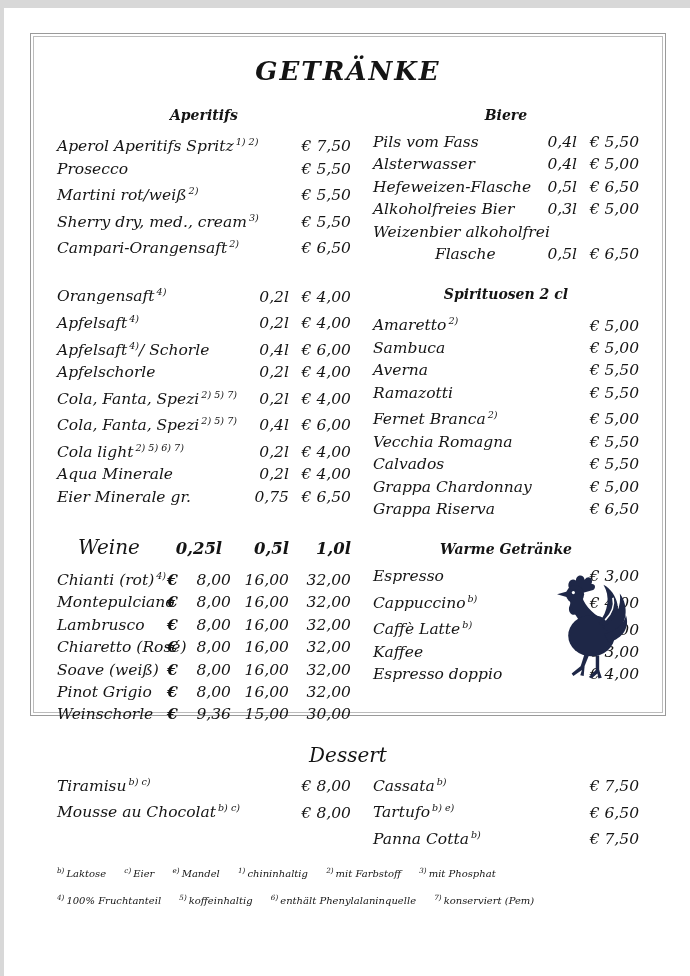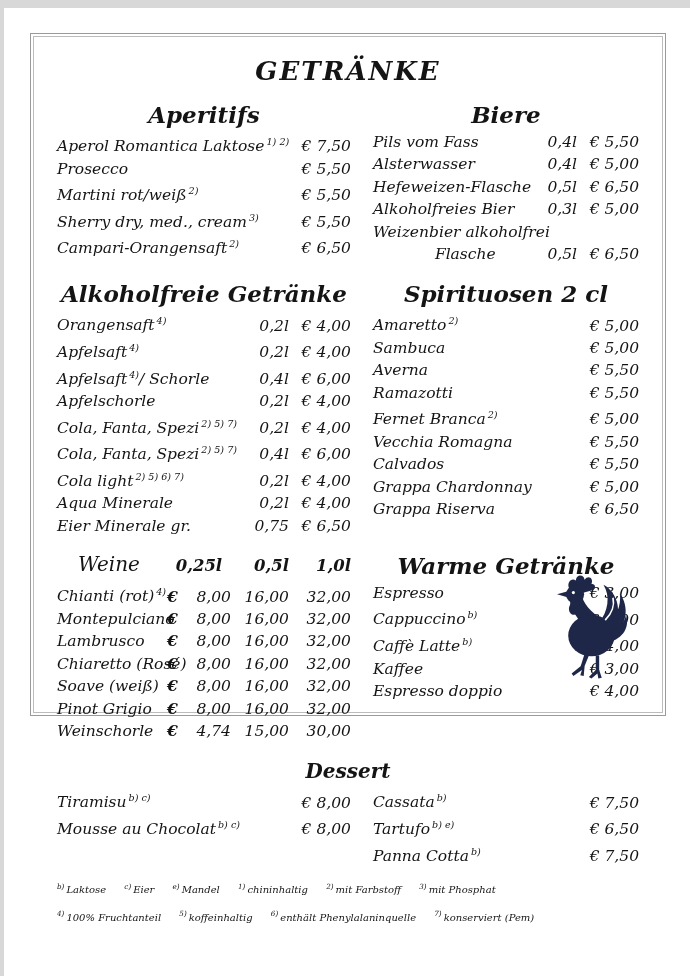--- a/index.html
+++ b/index.html
@@ -11,40 +11,40 @@
   .edge-top{position:absolute;top:0;left:0;width:690px;height:8px;background:#d8d8d8;}
   .edge-left{position:absolute;top:0;left:0;width:4px;height:976px;background:#d8d8d8;}
   .page{position:absolute;left:4px;top:8px;width:686px;height:739px;background:#ffffff;}
   .frame{position:absolute;left:26px;top:25px;right:24px;bottom:31px;border:1px solid #9a9a9a;}
   .frame-inner{position:absolute;left:2px;top:2px;right:2px;bottom:2px;border:1px solid #bcbcbc;}
   .content{position:absolute;left:0;top:0;right:0;bottom:0;padding:16px 26px;font-style:italic;}
   .title{font-style:italic;text-align:center;font-weight:bold;font-size:26px;letter-spacing:2px;margin:6px 0 16px 0;}
   .cols{display:flex;gap:22px;margin-bottom:16px;}
   .col-l{flex:0 0 50.5%;min-width:0;}
   .col-r{flex:1 1 auto;min-width:0;}
-  .shead{text-align:center;font-weight:bold;font-size:23px;line-height:26px;margin-bottom:3px;white-space:nowrap;}
+  .shead{text-align:center;font-weight:bold;font-size:14px;line-height:26px;margin-bottom:3px;white-space:nowrap;}
   .row{display:flex;align-items:baseline;line-height:22.4px;font-size:15.5px;white-space:nowrap;}
   .nm{flex:1 1 auto;min-width:0;}
   .sz{flex:0 0 46px;text-align:right;}
   .pr{flex:0 0 62px;text-align:right;}
   sup{font-size:62%;font-style:italic;margin-left:2px;}
   .indent .nm{padding-left:62px;}
   
   .wrow{display:flex;align-items:baseline;line-height:22.4px;font-size:15.5px;white-space:nowrap;}
   .wname{flex:1 1 auto;min-width:0;}
   .wc{margin-left:6px;}
   .c1{flex:0 0 64px;display:flex;justify-content:space-between;}
   .c2{flex:0 0 52px;text-align:right;}
   .c3{flex:0 0 56px;text-align:right;}
   .eur{font-weight:bold;font-style:italic;}
   .whead{margin-bottom:4px;}
   .whead .wname{text-align:center;font-weight:normal;font-size:20px;}
   .whead .wc{font-weight:bold;font-size:16.5px;}
   .whead .c1{justify-content:center;}
-  .dessert-head{text-align:center;font-weight:bold;font-size:20px;line-height:26px;margin-bottom:3px;}
+  .dessert-head{text-align:center;font-weight:normal;font-size:20px;line-height:26px;margin-bottom:3px;}
   .footnotes{margin-top:8px;font-size:10px;line-height:24px;}
   .fn{margin-right:15px;white-space:nowrap;}
   .fn sup{font-size:72%;margin-right:2px;margin-left:0;}
   .rooster{position:absolute;right:34px;bottom:32px;}
 </style>
 </head>
 <body>
 
 <div class="edge-top"></div>
 <div class="edge-left"></div>
@@ -53,21 +53,21 @@
   <div class="frame">
     <div class="frame-inner"></div>
     <div class="content">
 
       <div class="title">GETRÄNKE</div>
 
       <div class="cols">
         <div class="col-l">
           <div class="shead">Aperitifs</div>
           <div class="row">
-            <span class="nm"><span>Aperol Romantica Laktose</span><sup>1) 2)</sup></span>
+            <span class="nm"><span>Aperol Aperitifs Spritz</span><sup>1) 2)</sup></span>
             <span class="pr">€ 7,50</span>
           </div>
           <div class="row">
             <span class="nm"><span>Prosecco</span></span>
             <span class="pr">€ 5,50</span>
           </div>
           <div class="row">
             <span class="nm"><span>Martini rot/weiß</span><sup>2)</sup></span>
             <span class="pr">€ 5,50</span>
           </div>
@@ -110,21 +110,20 @@
           <div class="row indent">
             <span class="nm"><span>Flasche</span></span>
             <span class="sz">0,5l</span>
             <span class="pr">€ 6,50</span>
           </div>
         </div>
       </div>
 
       <div class="cols">
         <div class="col-l">
-          <div class="shead">Alkoholfreie Getränke</div>
           <div class="row">
             <span class="nm"><span>Orangensaft</span><sup>4)</sup></span>
             <span class="sz">0,2l</span>
             <span class="pr">€ 4,00</span>
           </div>
           <div class="row">
             <span class="nm"><span>Apfelsaft</span><sup>4)</sup></span>
             <span class="sz">0,2l</span>
             <span class="pr">€ 4,00</span>
           </div>
@@ -264,21 +263,21 @@
                 <b class="eur">€</b>
                 <span>8,00</span>
               </span>
             <span class="wc c2">16,00</span>
             <span class="wc c3">32,00</span>
           </div>
           <div class="wrow">
             <span class="wname"><span>Weinschorle</span></span>
             <span class="wc c1">
                 <b class="eur">€</b>
-                <span>4,74</span>
+                <span>9,36</span>
               </span>
             <span class="wc c2">15,00</span>
             <span class="wc c3">30,00</span>
           </div>
         </div>
         <div class="col-r">
           <div class="shead">Warme Getränke</div>
           <div class="row">
             <span class="nm"><span>Espresso</span></span>
             <span class="pr">€ 3,00</span>

